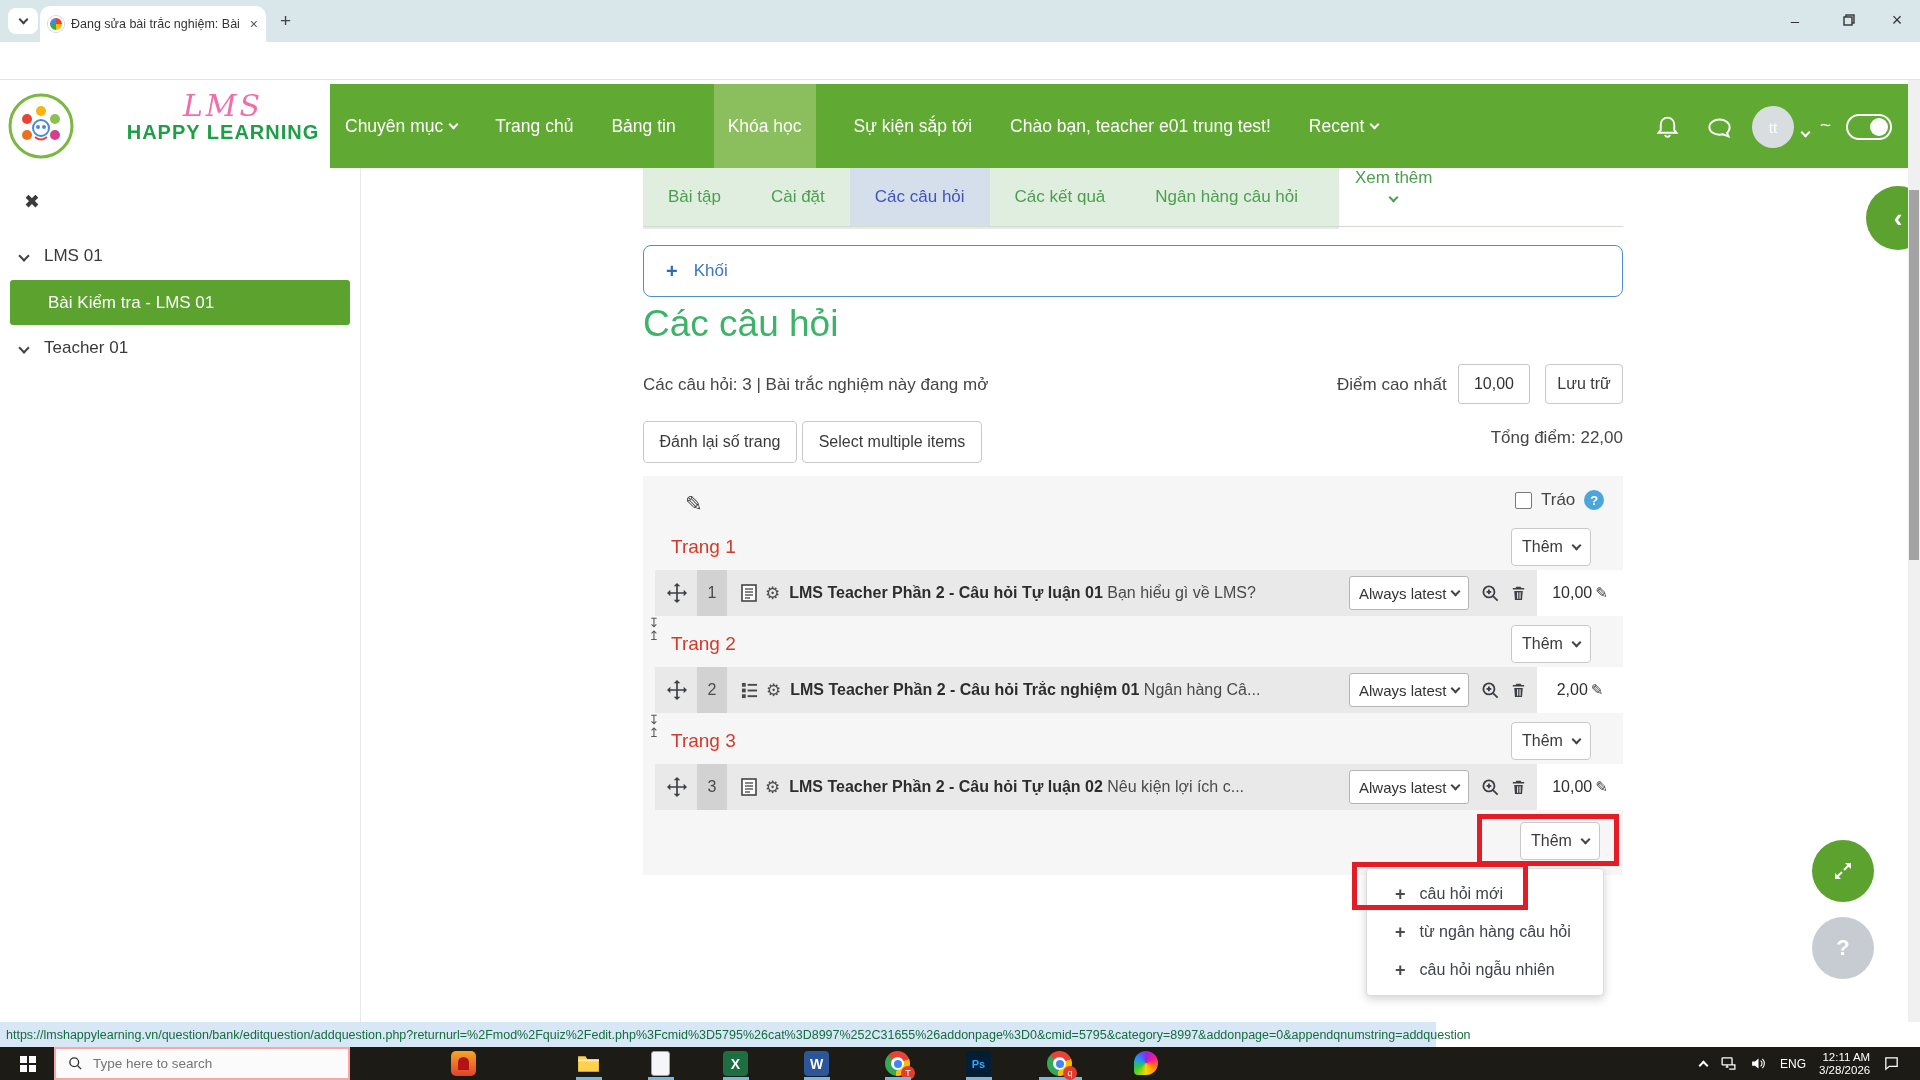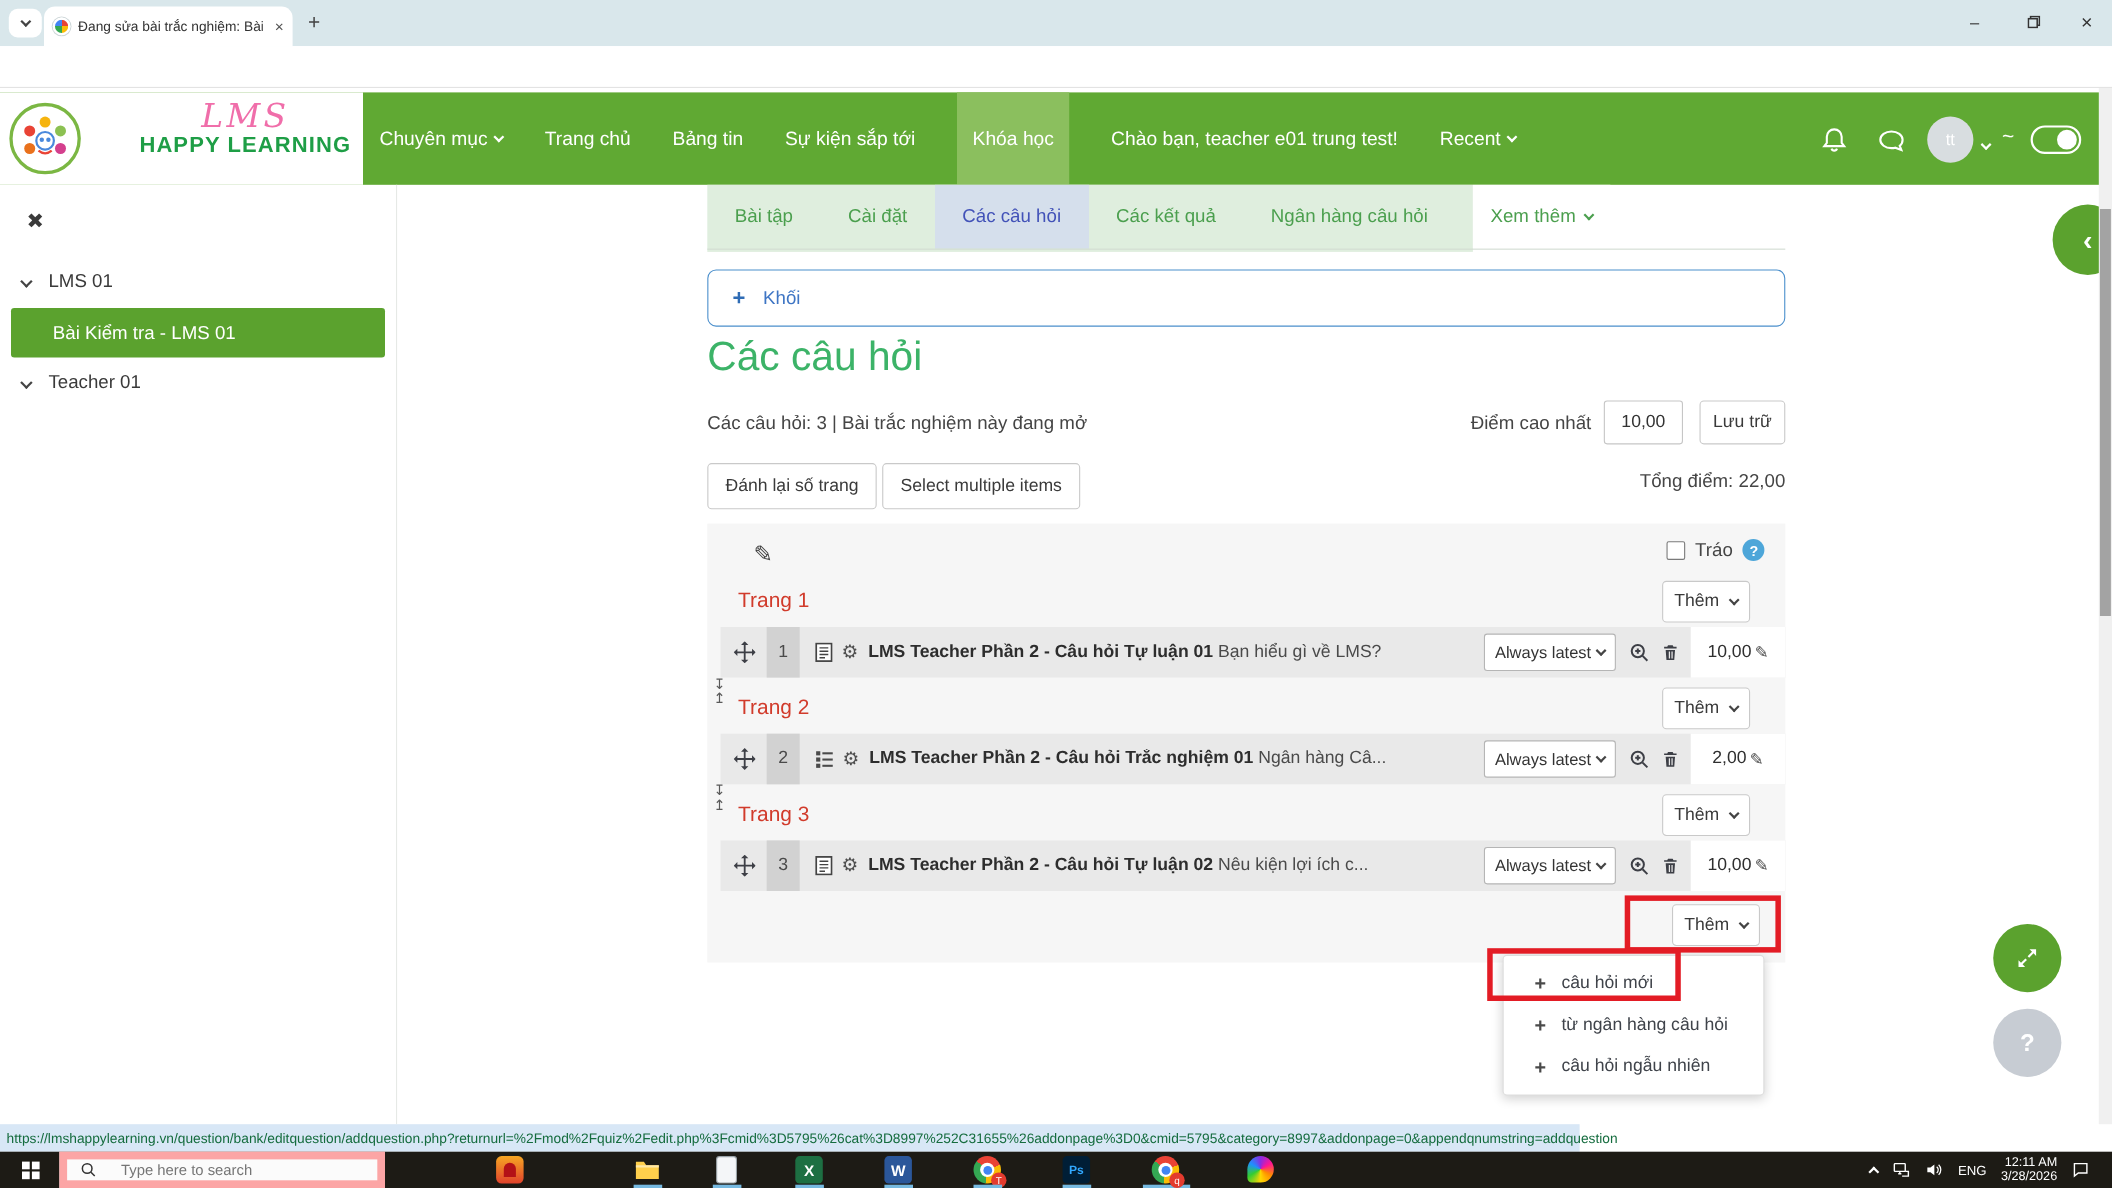--- a/index.html
+++ b/index.html
@@ -51,21 +51,21 @@
   .sb-close { left:24px; top:190px; font-size:19px; font-weight:bold; color:#3a3a3a; }
   .sb-group { left:20px; font-size:17px; color:#3a3a3a; display:flex; align-items:center; gap:16px;justify-content:center; }
   .sb-caret { width:8px; height:8px; border-right:2px solid #444; border-bottom:2px solid #444; transform:rotate(45deg); display:inline-block; }
   .sb-active { left:10px; top:280px; width:340px; height:45px; background:#5ba22e; border-radius:3px; color:#fff;
     font-size:17px; display:flex; align-items:center; padding-left:38px; }
   .sb-divider { left:360px; top:168px; width:1px; height:854px; background:#e6e9e6; }
   
   .ctabs { left:643px; top:168px; width:696px; height:61px; background:#dfeede; display:flex; }
   .ctab { height:58px; display:flex; align-items:center; padding:0 25px; font-size:17px; color:#4b9f4e; }
   .ctab.active { background:#d5dfec; color:#4252b8; }
-  .ctab-more { left:1339px; top:168px; height:58px; display:flex; align-items:center; gap:9px; padding:0 16px; font-size:17px; color:#4b9f4e; background:#fff; }
+  .ctab-more { left:1339px; top:168px; height:58px; display:flex; align-items:center; gap:9px; padding:0 16px; font-size:17px; color:#4b9f4e; background:#fff;flex-direction:column; }
   .ctabs-line { left:643px; top:226px; width:980px; height:1px; background:#d2dcd2; }
   .chev.green { border-color:#4b9f4e; }
   
   .khoi { left:643px; top:245px; width:980px; height:52px; border:1px solid #4b8fcc; border-radius:8px;
     display:flex; align-items:center; gap:16px; padding-left:22px; background:#fff; }
   .khoi .plus { color:#2f6cb5; font-size:20px; font-weight:bold; }
   .khoi .lbl { color:#3e75c4; font-size:17px; }
   .page-title { left:643px; top:303px; font-size:37px; font-weight:500; color:#3cb368; }
   .summary { left:643px; top:375px; font-size:17px; color:#454545; }
   .maxgrade-lbl { left:1337px; top:375px; font-size:17px; color:#454545; }
@@ -120,22 +120,22 @@
   .vscroll { left:1908px; top:80px; width:12px; height:942px; background:#f0f0f0; z-index:10; }
   .vthumb { left:1909px; top:190px; width:10px; height:370px; background:#a3a3a3; z-index:11; }
   
   .statusbar { left:0; top:1022px; width:1436px; height:25px; background:#d8e7f6; display:flex; align-items:center; }
   .statusbar span { font-size:12.5px; color:#156c3e; padding-left:6px; white-space:nowrap; }
   
   .taskbar { left:0; top:1047px; width:1920px; height:33px; background:#1d1b15; z-index:20; }
   .winlogo { position:absolute; left:20px; top:1056px; width:16px; height:16px;
     display:grid; grid-template-columns:7px 7px; grid-template-rows:7px 7px; gap:2px; }
   .winlogo i { background:#fff; }
-  .tsearch { position:absolute; left:54px; top:1047px; width:296px; height:33px; background:#fbfbfb; border:7px solid #fca5a5;
-    display:flex; align-items:center; gap:22px; padding-left:12px; }
+  .tsearch { position:absolute; left:54px; top:1047px; width:296px; height:33px; background:#fbfbfb; border:2px solid #fca5a5;
+    display:flex; align-items:center; gap:10px; padding-left:12px; }
   .tsearch input { border:none; outline:none; background:transparent; font-size:13.5px; color:#444; width:230px; font-family:inherit; }
   .tico { position:absolute; top:1051px; width:26px; height:26px; }
   .tund { position:absolute; top:1077px; height:3px; background:#76b9e0; z-index:21; }
   .chrome-ic { width:25px; height:25px; border-radius:50%; position:relative;
     background:conic-gradient(from -50deg,#ea4335 0 33%,#fbbc05 33% 66%,#34a853 66% 100%); }
   .chrome-ic::before { content:""; position:absolute; left:6px; top:6px; width:13px; height:13px; border-radius:50%; background:#fff; }
   .chrome-ic::after { content:""; position:absolute; left:8.5px; top:8.5px; width:8px; height:8px; border-radius:50%; background:#4285f4; }
   .badge { position:absolute; right:-4px; bottom:-3px; width:14px; height:14px; border-radius:50%; background:#e33b2e; color:#fff;
     font-size:9px; display:flex; align-items:center; justify-content:center; z-index:2; }
   .sq { width:25px; height:25px; border-radius:4px; color:#fff; display:flex; align-items:center; justify-content:center;
@@ -214,22 +214,22 @@
   <div class="logo-lms">LMS</div>
   <div class="logo-name">HAPPY LEARNING</div>
 </div>
 <div class="abs mainnav">
   <span class="item">
       <span>Chuyên mục</span>
       <span class="chev white"></span>
     </span>
   <span class="item">Trang chủ</span>
   <span class="item">Bảng tin</span>
+  <span class="item active">Khóa học</span>
   <span class="item">Sự kiện sắp tới</span>
-  <span class="item active">Khóa học</span>
   <span class="item">Chào bạn, teacher e01 trung test!</span>
   <span class="item">
       <span>Recent</span>
       <span class="chev white"></span>
     </span>
 </div>
 <span class="abs hdr-ic" style="left:1654px;top:112px">
   <svg width="27" height="27" viewBox="0 0 24 24" fill="none" stroke="#fff" stroke-width="1.7">
       <path d="M18 16v-5a6 6 0 1 0-12 0v5l-2 2.5h16L18 16z"></path>
       <path d="M9.8 20.5a2.3 2.3 0 0 0 4.4 0"></path>

